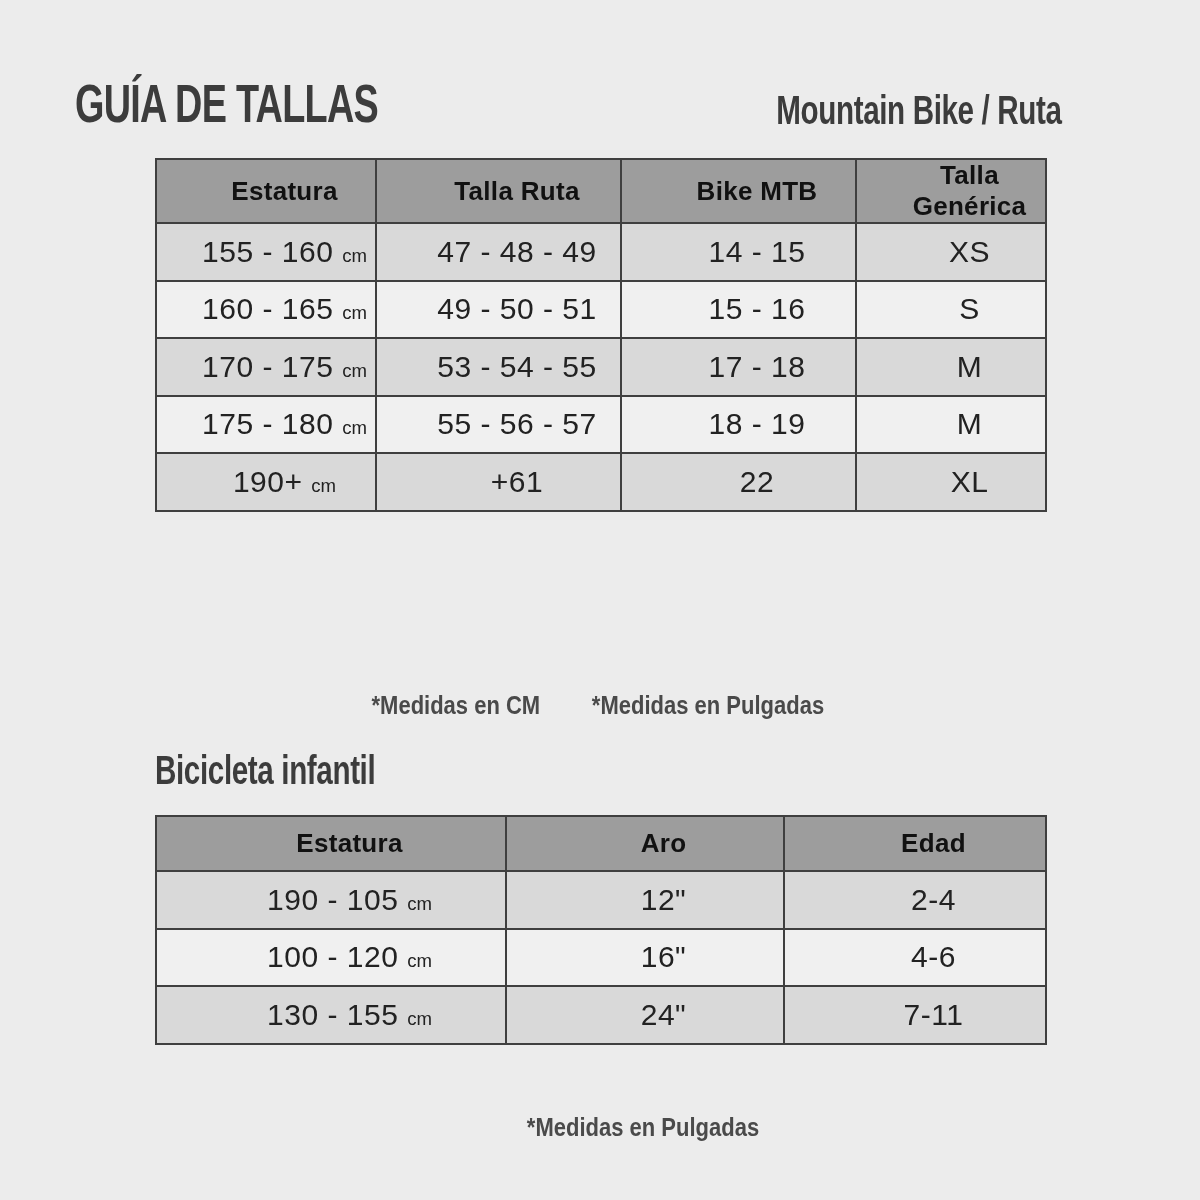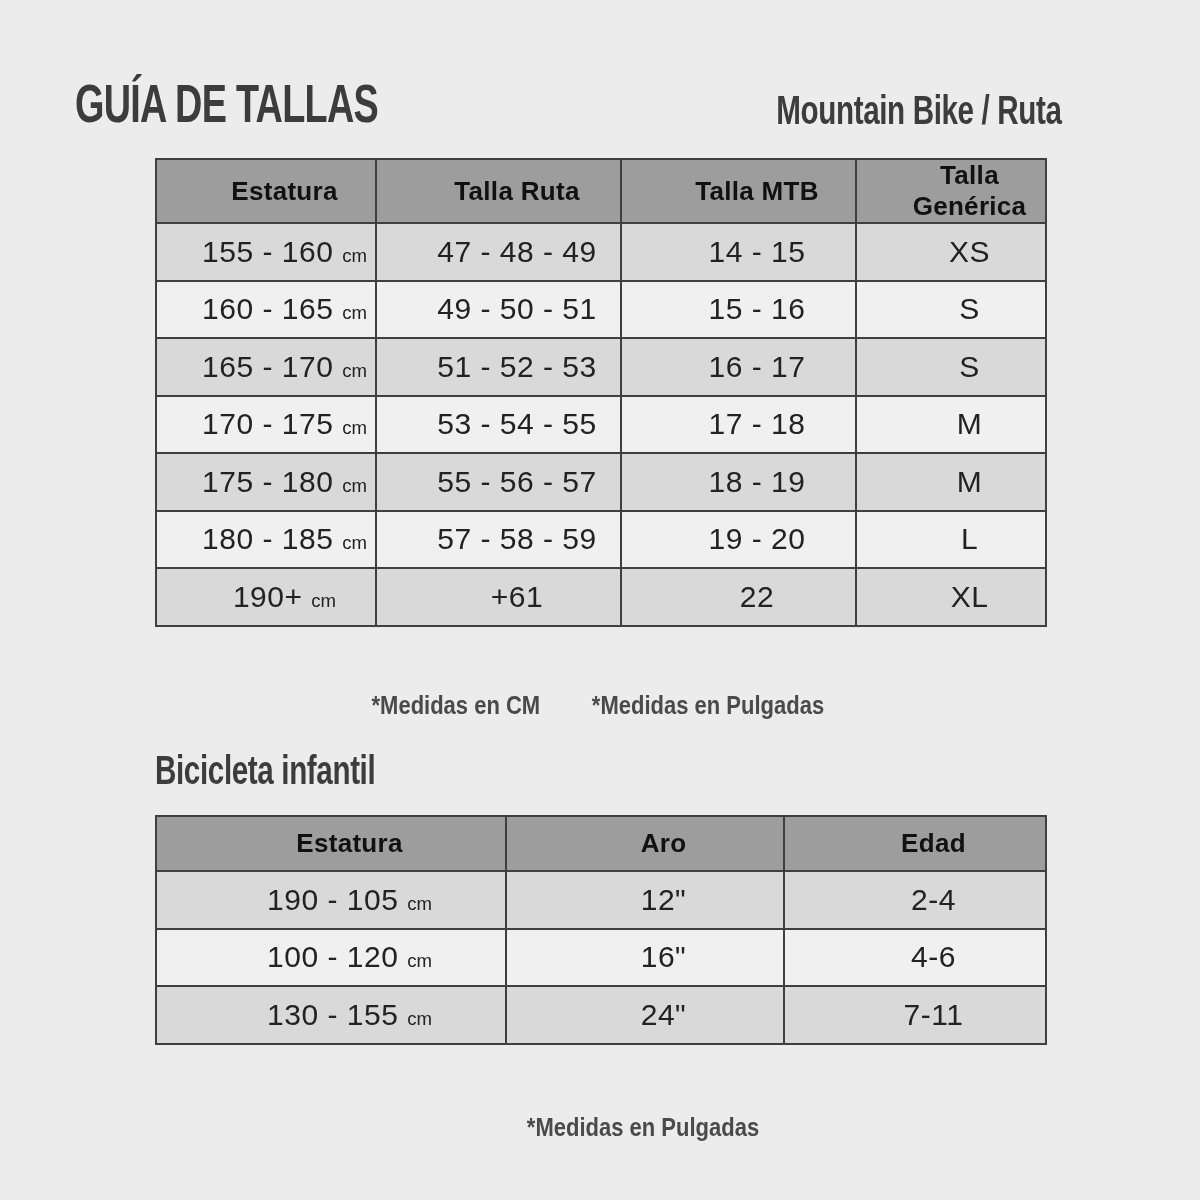--- a/index.html
+++ b/index.html
@@ -104,60 +104,48 @@
     <colgroup>
       <col style="width:220px">
         <col style="width:245px">
         <col style="width:235px">
         <col style="width:190px">
     </colgroup>
     <thead>
       <tr>
         <th>Estatura</th>
         <th>Talla Ruta</th>
-        <th>Talla MTB</th>
+        <th>Bike MTB</th>
         <th>Talla Genérica</th>
       </tr>
     </thead>
     <tbody id="adult-tbody">
         <tr>
           <td><span>155 - 160 </span><span class="unit">cm</span></td>
           <td>47 - 48 - 49</td>
           <td>14 - 15</td>
           <td>XS</td>
         </tr>
         <tr>
           <td><span>160 - 165 </span><span class="unit">cm</span></td>
           <td>49 - 50 - 51</td>
           <td>15 - 16</td>
           <td>S</td>
         </tr>
         <tr>
-          <td><span>165 - 170 </span><span class="unit">cm</span></td>
-          <td>51 - 52 - 53</td>
-          <td>16 - 17</td>
-          <td>S</td>
-        </tr>
-        <tr>
           <td><span>170 - 175 </span><span class="unit">cm</span></td>
           <td>53 - 54 - 55</td>
           <td>17 - 18</td>
           <td>M</td>
         </tr>
         <tr>
           <td><span>175 - 180 </span><span class="unit">cm</span></td>
           <td>55 - 56 - 57</td>
           <td>18 - 19</td>
           <td>M</td>
-        </tr>
-        <tr>
-          <td><span>180 - 185 </span><span class="unit">cm</span></td>
-          <td>57 - 58 - 59</td>
-          <td>19 - 20</td>
-          <td>L</td>
         </tr>
         <tr>
           <td><span>190+ </span><span class="unit">cm</span></td>
           <td>+61</td>
           <td>22</td>
           <td>XL</td>
         </tr>
       </tbody>
   </table>
 

